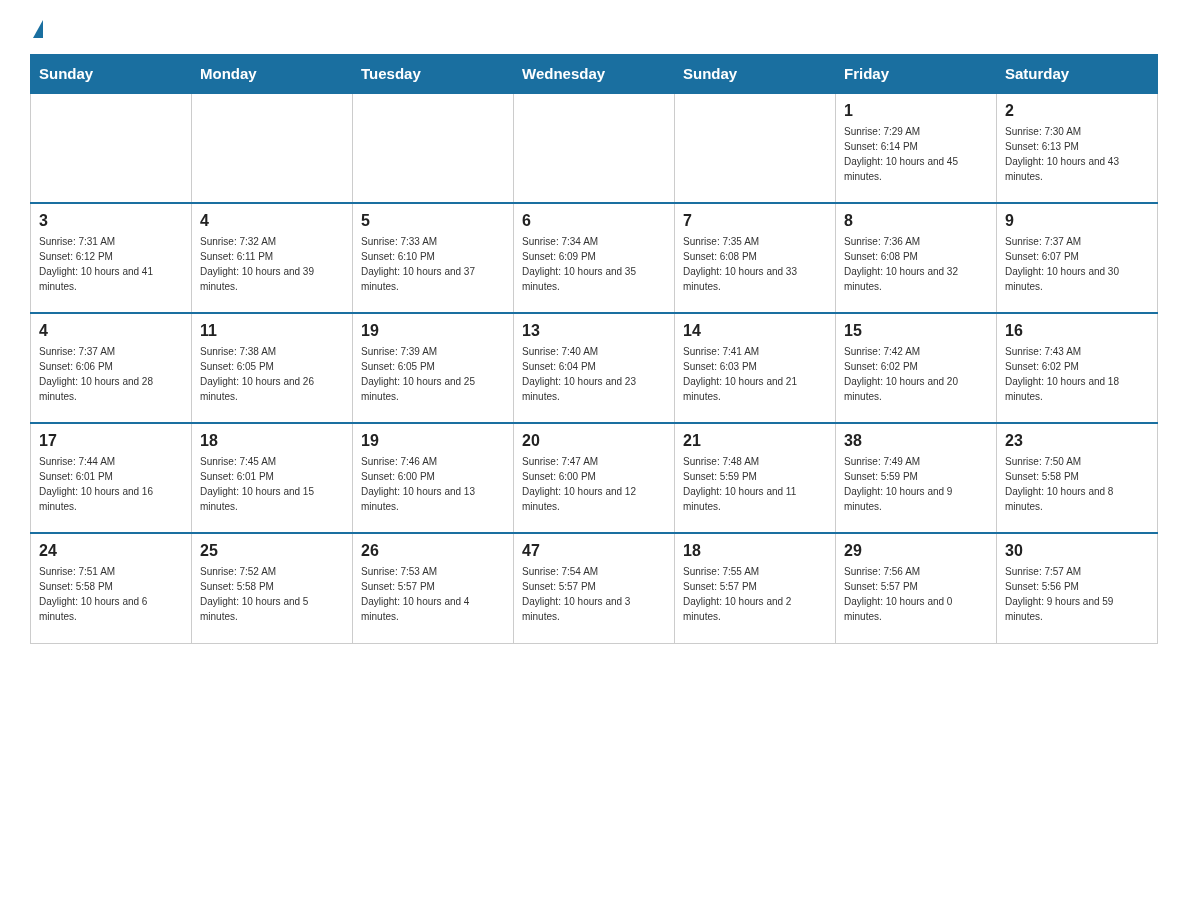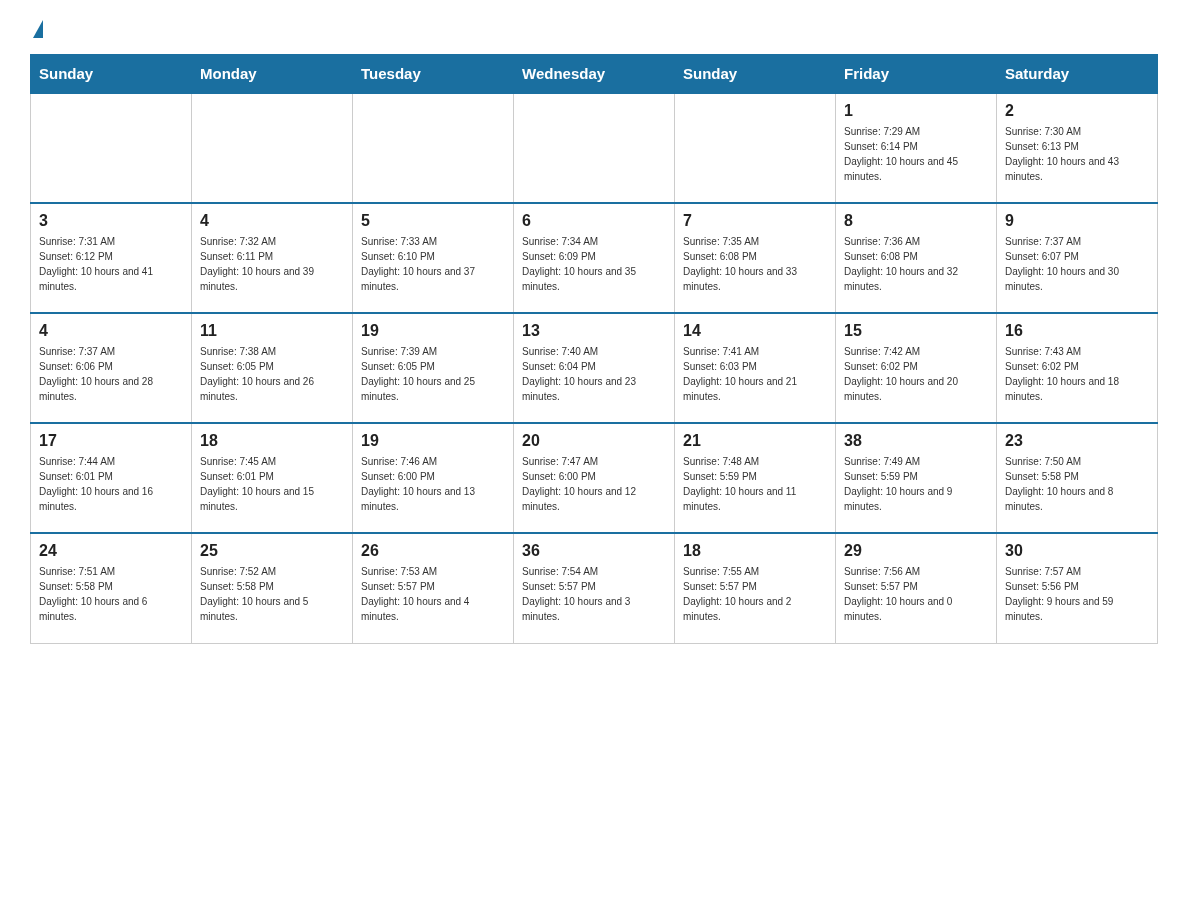--- a/index.html
+++ b/index.html
@@ -242,21 +242,21 @@
         </td>
         <td>
           <span class="day-number">25</span>
           <div class="day-info">Sunrise: 7:52 AM<br>Sunset: 5:58 PM<br>Daylight: 10 hours and 5 minutes.</div>
         </td>
         <td>
           <span class="day-number">26</span>
           <div class="day-info">Sunrise: 7:53 AM<br>Sunset: 5:57 PM<br>Daylight: 10 hours and 4 minutes.</div>
         </td>
         <td>
-          <span class="day-number">36</span>
+          <span class="day-number">47</span>
           <div class="day-info">Sunrise: 7:54 AM<br>Sunset: 5:57 PM<br>Daylight: 10 hours and 3 minutes.</div>
         </td>
         <td>
           <span class="day-number">18</span>
           <div class="day-info">Sunrise: 7:55 AM<br>Sunset: 5:57 PM<br>Daylight: 10 hours and 2 minutes.</div>
         </td>
         <td>
           <span class="day-number">29</span>
           <div class="day-info">Sunrise: 7:56 AM<br>Sunset: 5:57 PM<br>Daylight: 10 hours and 0 minutes.</div>
         </td>

